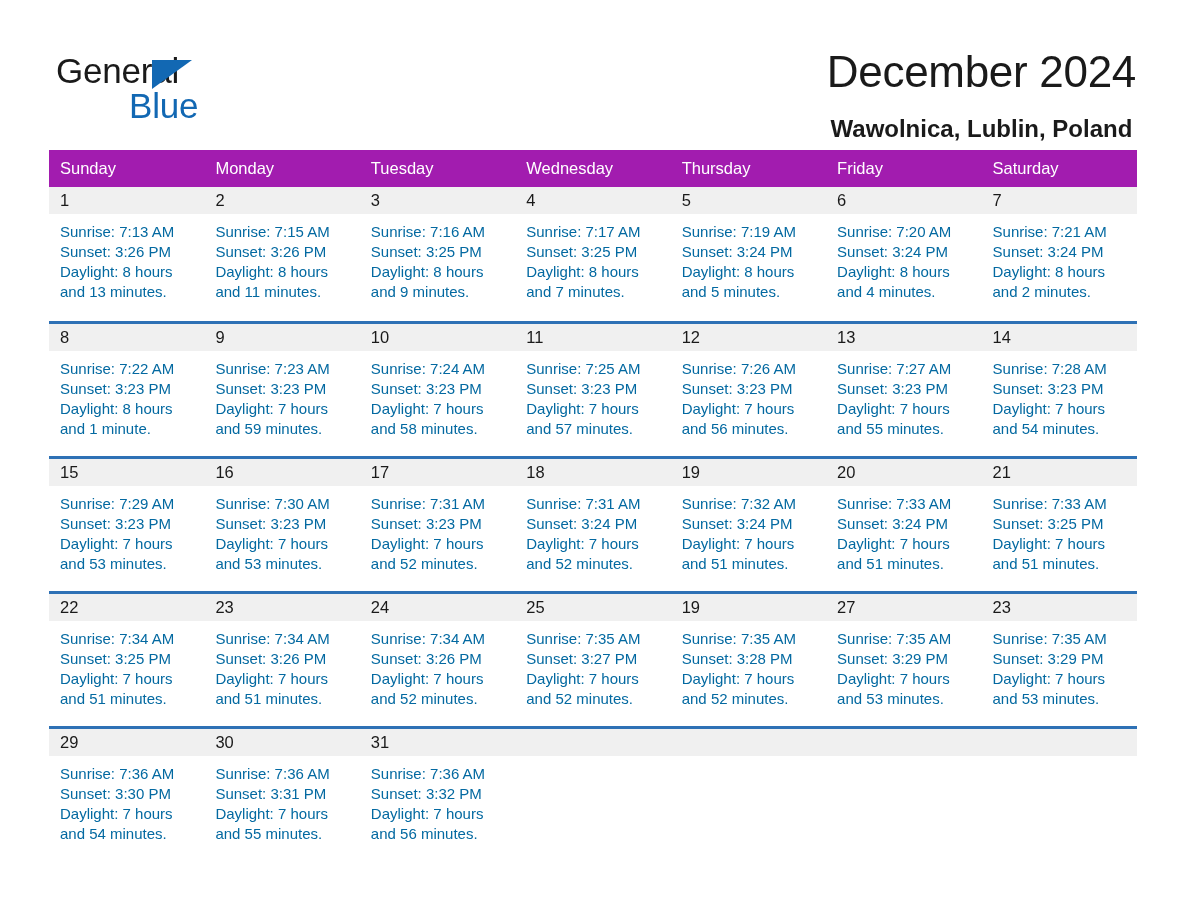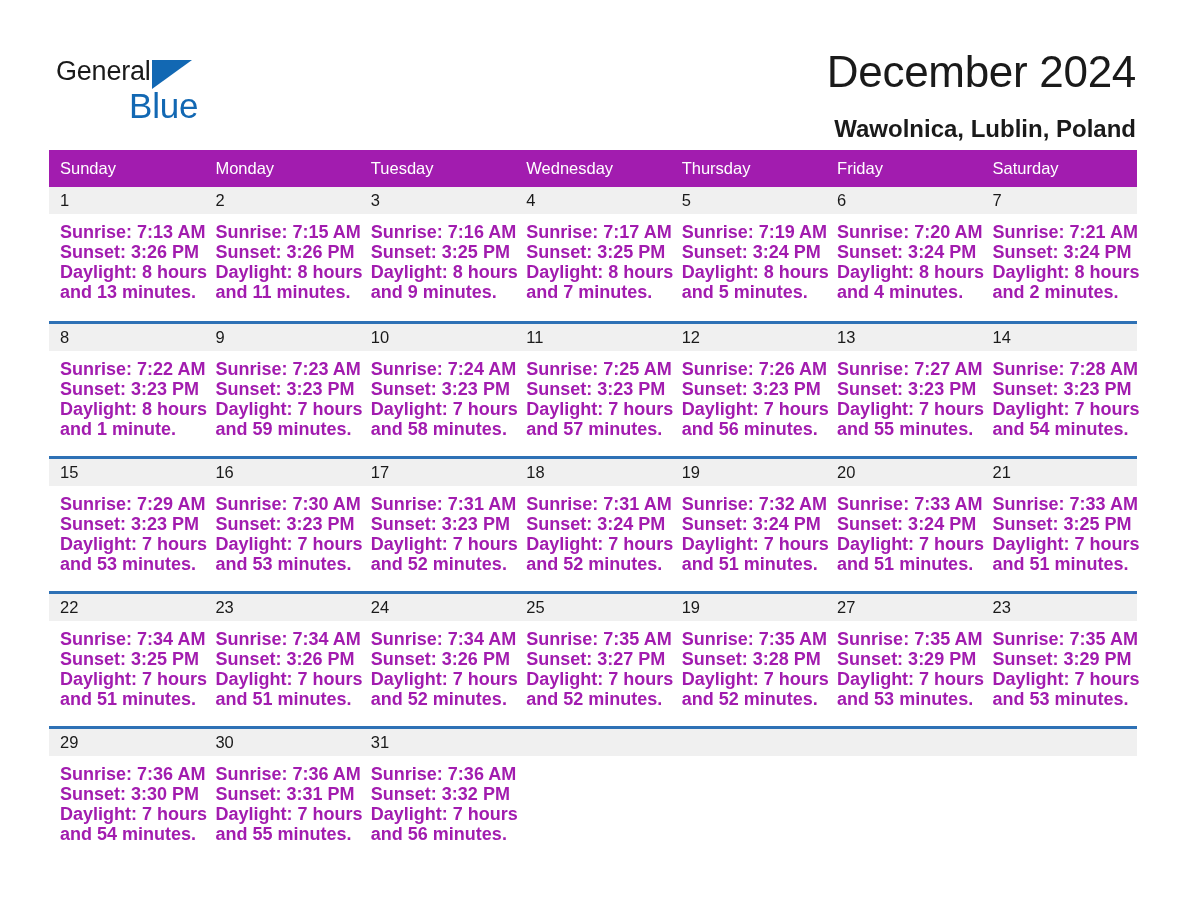--- a/index.html
+++ b/index.html
@@ -34,21 +34,21 @@
   }
   .brand {
     display: block;
     position: relative;
     width: 240px;
     height: 80px;
     padding-top: 6px;
   }
   .brand-line1 {
     display: inline-block;
-    font-size: 27px;
+    font-size: 35px;
     line-height: 38px;
     letter-spacing: -0.2px;
     color: #1a1a1a;
     font-weight: 400;
     position: relative;
     top: 0;
   }
   .brand-tri {
     display: inline-block;
     width: 0;
@@ -63,21 +63,21 @@
     display: block;
     font-size: 35px;
     line-height: 36px;
     color: #1268b3;
     font-weight: 400;
     margin-left: 73px;
     margin-top: -2px;
     letter-spacing: -0.2px;
   }
   .titles {
-    text-align: right;
+    text-align: center;
     padding-top: 0;
   }
   .cal-title {
     font-size: 44px;
     line-height: 52px;
     font-weight: 400;
     color: #1a1a1a;
     letter-spacing: -0.3px;
     white-space: nowrap;
   }
@@ -134,24 +134,23 @@
   .daynum {
     font-size: 16.5px;
     line-height: 21px;
     color: #1a1a1a;
   }
   .daycell.empty .daynum-band {
     background: #f0f0f0;
   }
   .dayinfo {
     padding: 8px 6px 0 11px;
-    font-size: 18px;
+    font-size: 15px;
     line-height: 20px;
-    color: #a21caf;
-    font-weight: bold;
+    color: #0369a1;
   }
   .dayinfo div {
     white-space: nowrap;
   }
 </style>
 </head>
 <body>
 
 <div class="page">
 

